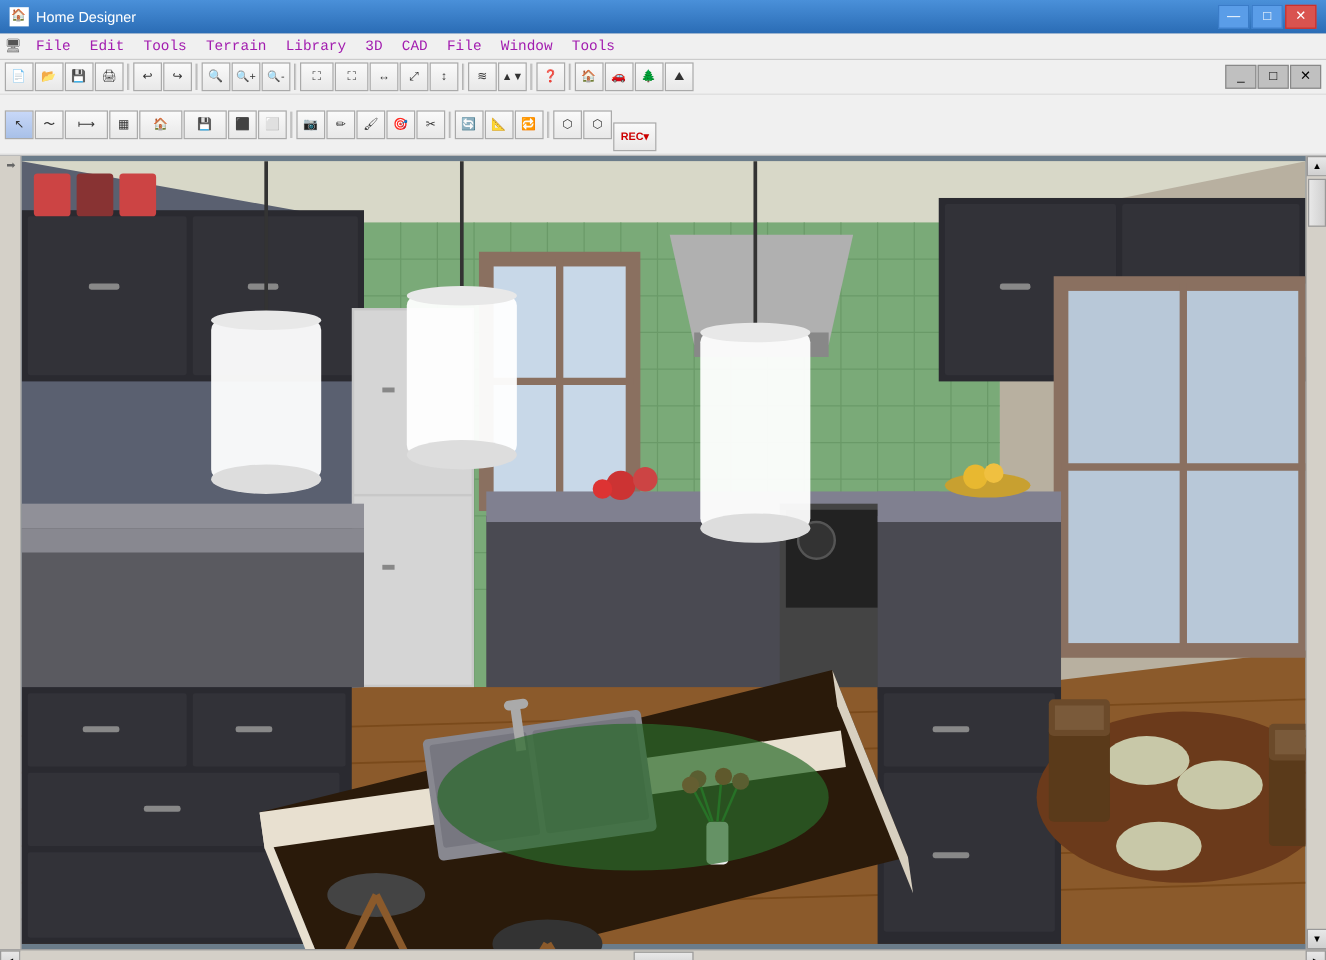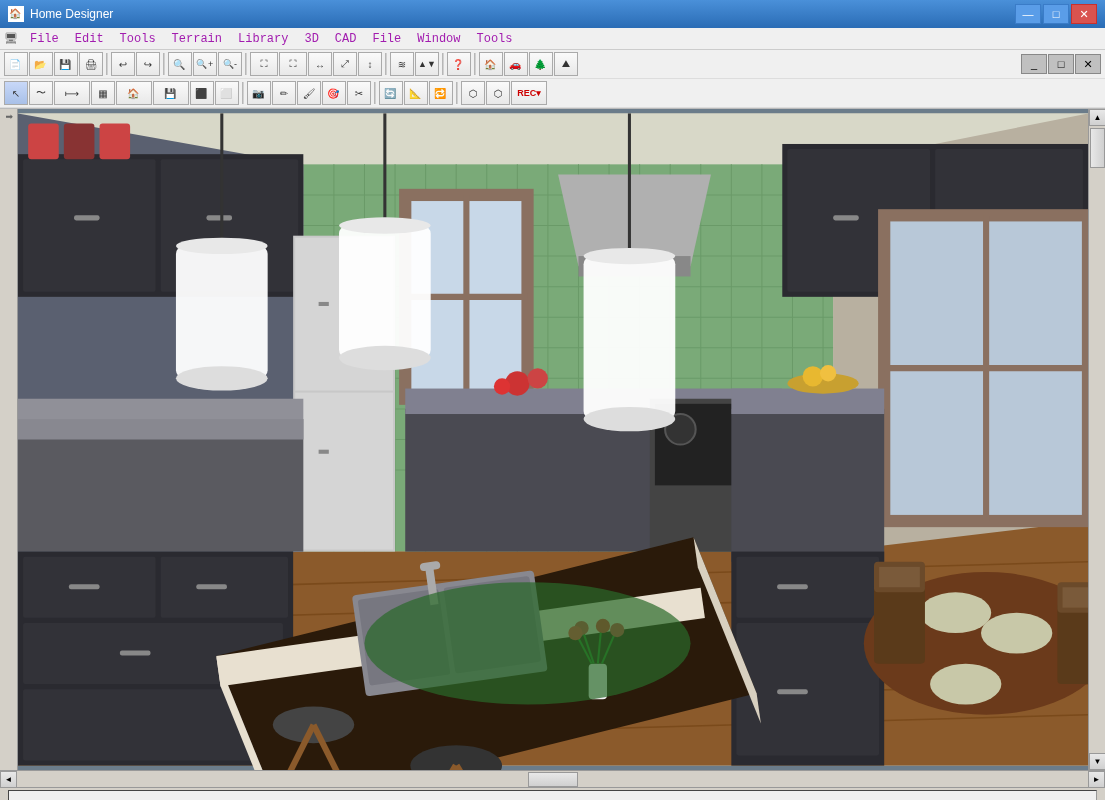--- a/index.html
+++ b/index.html
@@ -262,21 +262,21 @@
     <div class="tb-btn">🖌</div>
     <div class="tb-btn">🎯</div>
     <div class="tb-btn">✂</div>
     <div class="tb-separator-v"></div>
     <div class="tb-btn">🔄</div>
     <div class="tb-btn">📐</div>
     <div class="tb-btn">🔁</div>
     <div class="tb-separator-v"></div>
     <div class="tb-btn">⬡</div>
     <div class="tb-btn">⬡</div>
-    <div class="tb-btn" style="font-size:9px; width:36px; color:#cc0000; font-weight:bold;">REC▾</div>
+    <div class="tb-btn" style="font-size:9px; width:36px; color:#cc0000; font-weight:bold;margin-top:21px;">REC▾</div>
   </div>
 </div>
 
 <div style="display:flex; flex-direction:column; height: calc(800px - 28px - 22px - 52px);">
   <div style="display:flex; flex:1; overflow:hidden;">
 
     <div class="left-strip">
       <div style="font-size:9px;writing-mode:vertical-rl;color:#666;padding-top:4px;">⬆</div>
     </div>
 

